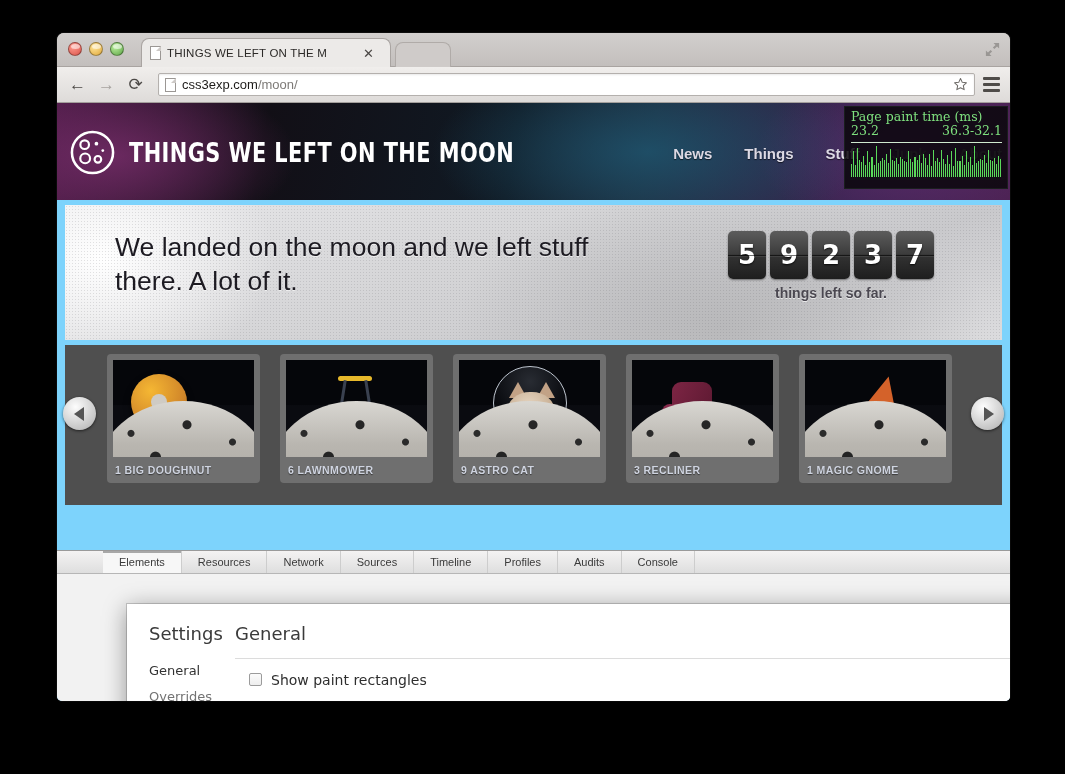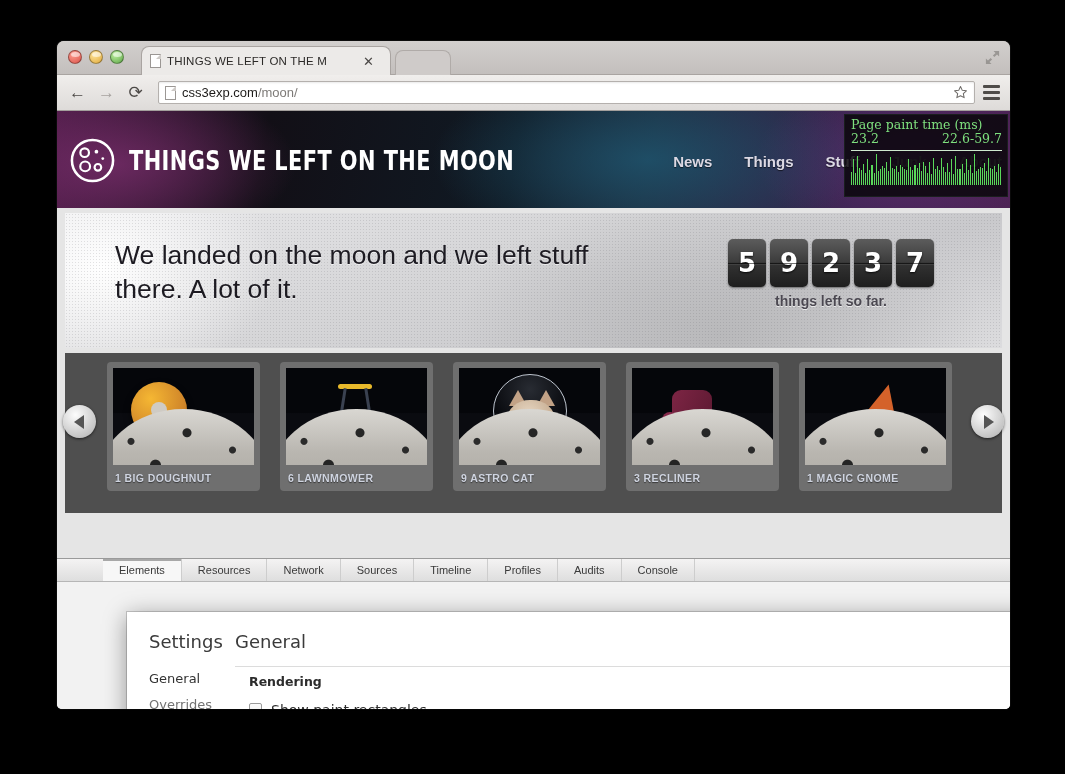--- a/index.html
+++ b/index.html
@@ -12,21 +12,21 @@
 
   
   #desktop {
     position: absolute; inset: 0;
     background: #000;
   }
 
   
   #browser-window {
     position: absolute;
-    left: 57px; top: 41px;
+    left: 57px; top: 33px;
     width: 953px; height: 668px;
     border-radius: 7px 7px 5px 5px;
     background: #d6d3d1;
     box-shadow: 0 10px 34px rgba(0,0,0,.85), 0 0 0 1px rgba(255,255,255,.07);
     overflow: hidden;
   }
 
   
   #tabstrip {
     position: relative;
@@ -129,21 +129,21 @@
   #menu-btn {
     width: 17px; height: 15px; flex: none;
     display: flex; flex-direction: column; justify-content: space-between;
   }
   #menu-btn i { display:block; height:3px; background:#4f4c49; border-radius:1px; }
 
   
   #viewport {
     position: relative;
     height: 647px;
-    background: #e5e5e5;
+    background: #7dd3fc;
     overflow: hidden;
   }
 
   
   #site-header {
     position: relative;
     height: 97px;
     background:
       radial-gradient(ellipse 260px 120px at 6% 55%, rgba(124,47,110,.75), transparent 70%),
       radial-gradient(ellipse 300px 130px at 62% 50%, rgba(31,86,112,.8), transparent 72%),
@@ -484,21 +484,21 @@
           <span>Things</span>
           <span>Stuff</span>
           <span class="behind">Junk</span>
           <span class="behind">About</span>
         </div>
 
         <div id="paint-widget">
           <div id="paint-title">Page paint time (ms)</div>
           <div id="paint-values">
             <span>23.2</span>
-            <span>22.6-59.7</span>
+            <span>36.3-32.1</span>
           </div>
           <div id="paint-rule"></div>
           <div id="paint-graph">
               <i style="height: 39.6%; background: rgb(90, 216, 90);"></i>
               <i style="height: 79.8133%; background: rgb(90, 216, 90);"></i>
               <i style="height: 35.6198%; background: rgb(90, 216, 90);"></i>
               <i style="height: 90.089%; background: rgb(90, 216, 90);"></i>
               <i style="height: 51.5011%; background: rgb(90, 216, 90);"></i>
               <i style="height: 47.1788%; background: rgb(90, 216, 90);"></i>
               <i style="height: 65.9495%; background: rgb(90, 216, 90);"></i>
@@ -686,21 +686,20 @@
           <div id="settings-pane-title">General</div>
 
         </div>
 
         <div id="settings-main">
           <div id="settings-sidebar">
               <div class="side-item active">General</div>
               <div class="side-item">Overrides</div>
             </div>
           <div id="settings-content">
-            <div id="settings-section-title">Rendering</div>
             <div id="settings-options">
                 <div class="setting-row">
                   <span class="cbx"></span>
                   <span>Show paint rectangles</span>
                 </div>
               </div>
           </div>
         </div>
 
       </div>

